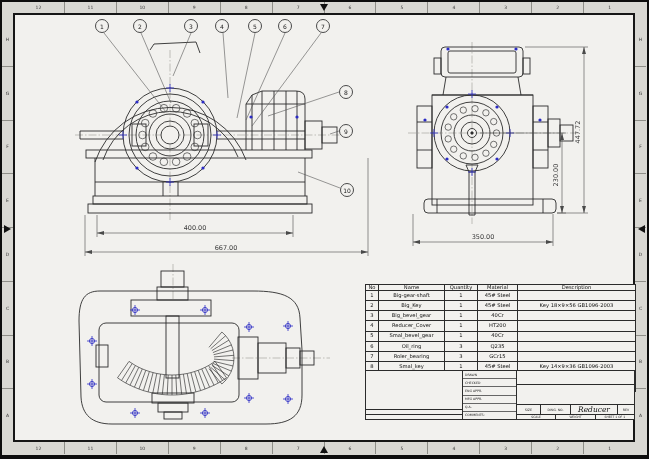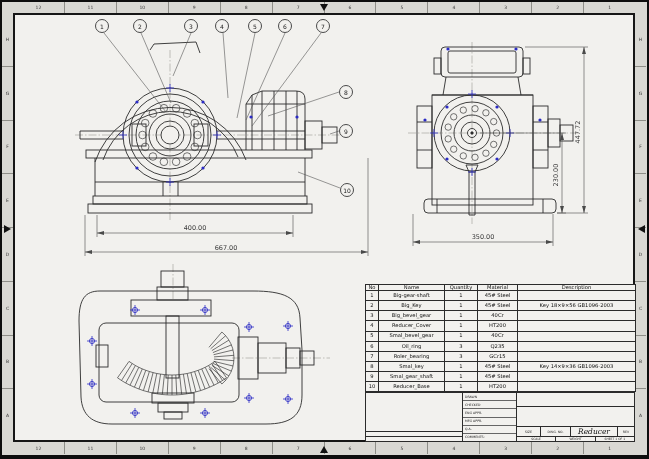--- a/index.html
+++ b/index.html
@@ -29,21 +29,21 @@
   .dim{stroke:#4a4a4a;stroke-width:0.6;fill:none}
   .dimarrow{fill:#4a4a4a;stroke:none}
   .dimtxt{font-size:6.5px;fill:#3a3a3a;stroke:none;font-family:"DejaVu Sans","Liberation Sans",sans-serif}
   #gen{stroke:#2b2b2b;stroke-width:0.65;fill:none}
   #gen-blue{stroke:#2b2bc4;stroke-width:0.8;fill:none}
   .balloon{position:absolute;width:14px;height:14px;border:1px solid #4a4a4a;border-radius:50%;background:#f2f1ee;display:flex;align-items:center;justify-content:center;font-size:6px;color:#222}
   
   #parts{position:absolute;left:365px;top:284px;width:270px;height:108px;border-collapse:collapse;table-layout:fixed;background:#f2f1ee}
   #parts th,#parts td{border:1px solid #2b2b2b;font-size:5.2px;font-weight:normal;color:#111;text-align:center;padding:0 1px;line-height:1;overflow:hidden;white-space:nowrap}
   
-  #tblock{position:absolute;left:365px;top:392px;width:270px;height:50px;display:flex;border:1px solid #2b2b2b;background:#f2f1ee}
+  #tblock{position:absolute;left:365px;top:370px;width:270px;height:50px;display:flex;border:1px solid #2b2b2b;background:#f2f1ee}
   .tb-notes{width:97px;border-right:1px solid #2b2b2b;position:relative}
   .tb-notes .nrow1{position:absolute;left:0;right:0;bottom:5px;height:5px;border-top:1px solid #2b2b2b}
   .tb-notes .nrow2{position:absolute;left:0;right:0;bottom:0;height:5px;border-top:1px solid #2b2b2b}
   .tb-fields{width:54px;border-right:1px solid #2b2b2b;display:flex;flex-direction:column}
   .tb-field{flex:1;border-bottom:1px solid #666;font-size:3.2px;color:#222;padding-left:2px;display:flex;align-items:center;overflow:hidden;white-space:nowrap}
   .tb-field:last-child{border-bottom:none}
   .tb-right{flex:1;display:flex;flex-direction:column}
   .tb-r1{height:14px;border-bottom:1px solid #2b2b2b}
   .tb-r2{flex:1;border-bottom:1px solid #2b2b2b}
   .tb-r3{height:9px;display:flex}

